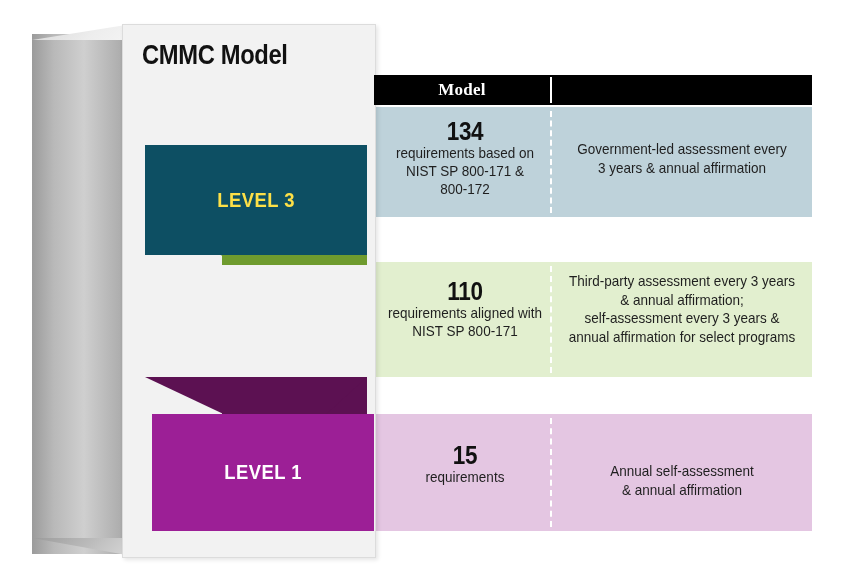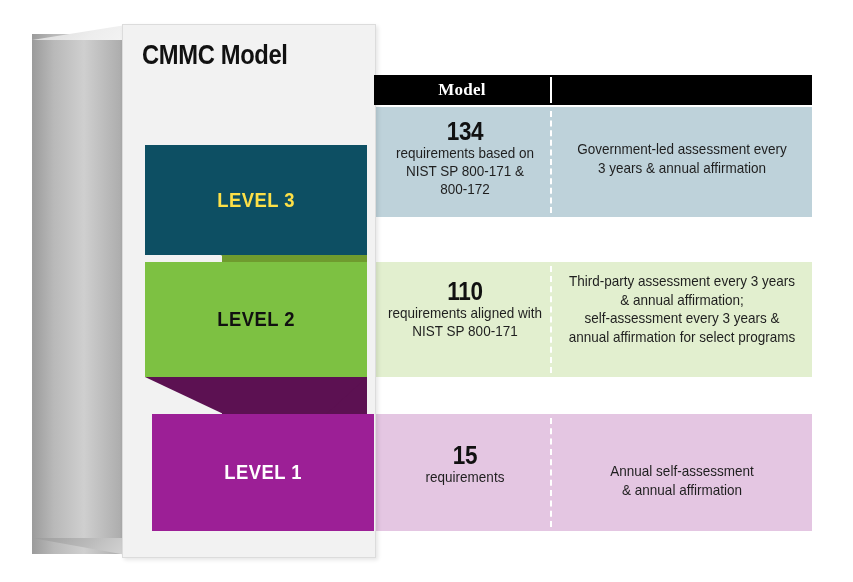--- a/index.html
+++ b/index.html
@@ -265,23 +265,20 @@
   </div>
   <div class="cell cell-assess a3">
     <div class="assess-txt">
       <span class="ln">Government-led assessment every</span>
       <span class="ln">3 years &amp; annual affirmation</span>
     </div>
   </div>
 
   <div class="lvl-top top2"></div>
   <div class="top2b"></div>
-  <div class="lvl-face face2">
-    <span class="lvl-label">LEVEL 2</span>
-  </div>
   <div class="cell cell-model m2">
     <div class="big-num">110</div>
     <div class="sub">
       <span class="ln">requirements aligned with</span>
       <span class="ln">NIST SP 800-171</span>
     </div>
   </div>
   <div class="cell cell-assess a2">
     <div class="assess-txt">
       <span class="ln">Third-party assessment every 3 years</span>

